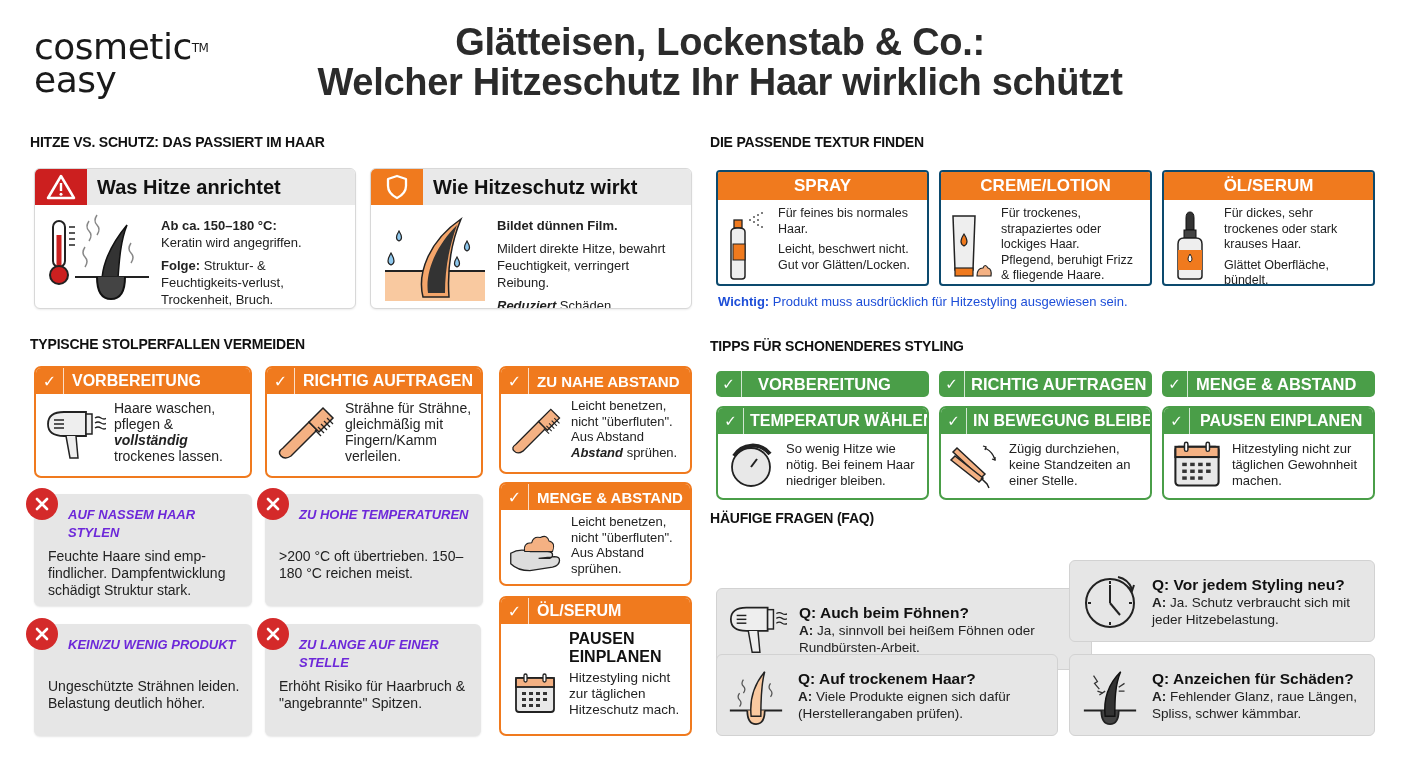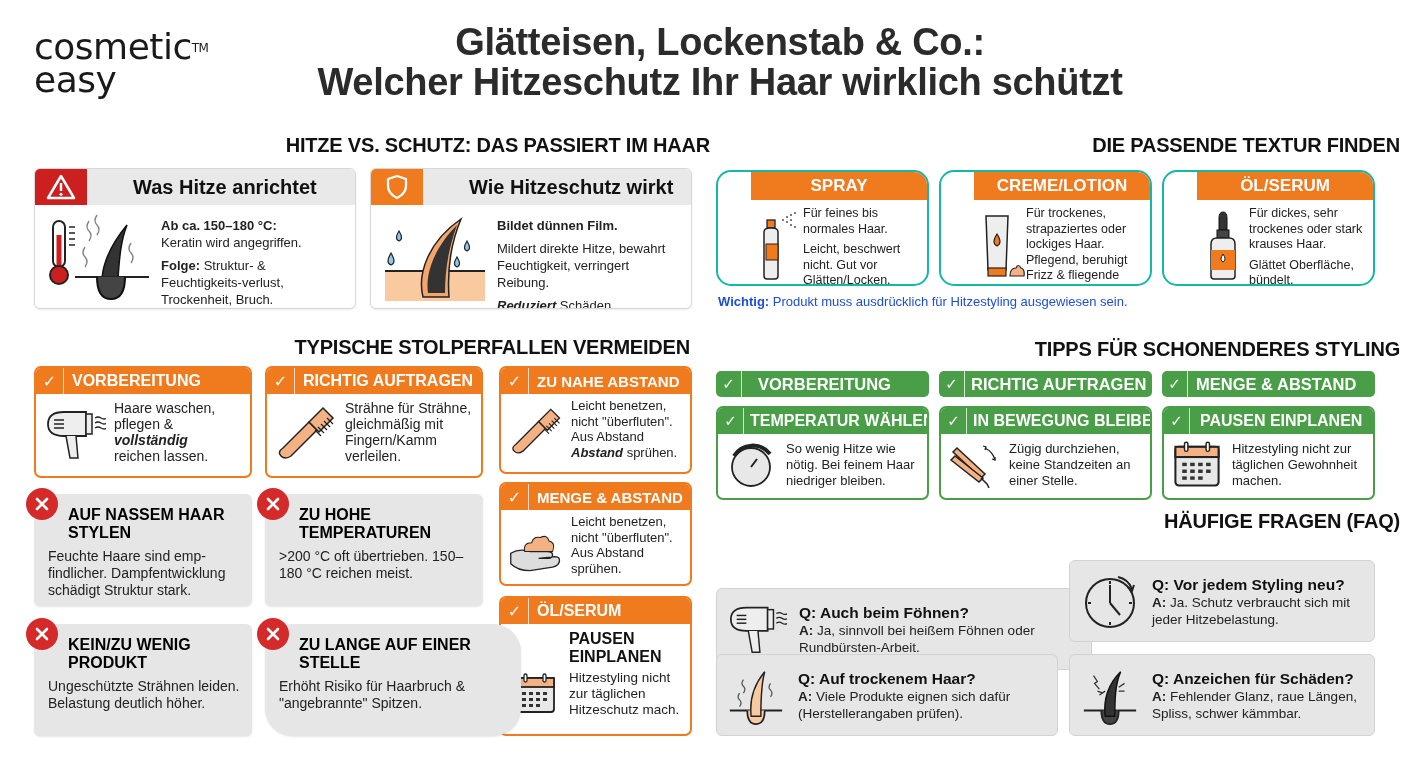--- a/index.html
+++ b/index.html
@@ -4,58 +4,58 @@
 <style>
   * { box-sizing: border-box; margin: 0; padding: 0; }
   html, body { width: 1408px; height: 768px; background: #ffffff; overflow: hidden; }
   body { font-family: "Liberation Sans", "DejaVu Sans", sans-serif; color: #1a1a1a; position: relative; }
 
   .logo { position: absolute; left: 34px; top: 30px; font-family: "DejaVu Sans", sans-serif; font-size: 36px; line-height: 33px; color: #1a1a1a; font-weight: 400; letter-spacing: -0.5px; }
   .logo .tm { font-size: 12px; vertical-align: top; position: relative; top: 2px; }
 
   .main-title { position: absolute; left: 250px; width: 940px; top: 22px; text-align: center; font-weight: 700; font-size: 38px; line-height: 40px; color: #2b2b2b; letter-spacing: -0.3px; }
 
-  .sec-title { position: absolute; font-weight: 700; font-size: 20px; text-align: right; color: #111; letter-spacing: -0.2px; }
+  .sec-title { position: absolute; font-weight: 700; font-size: 14px; text-align: left; color: #111; letter-spacing: -0.2px; }
 
   
   .hp-box { position: absolute; border: 1px solid #d8d8d8; border-radius: 6px; background: #fff; box-shadow: 0 1px 2px rgba(0,0,0,0.08); overflow: hidden; }
-  .hp-head { height: 36px; background: #e9e9e9; display: flex; align-items: center; gap: 36px; }
+  .hp-head { height: 36px; background: #e9e9e9; display: flex; align-items: center; }
   .hp-head .badge { width: 52px; height: 36px; display: flex; align-items: center; justify-content: center; }
   .hp-head .title { font-weight: 700; font-size: 20px; padding-left: 10px; color: #111; }
   .hp-body { display: flex; padding: 8px 10px; gap: 8px; }
   .hp-icon { width: 108px; height: 90px; flex: none; }
   .hp-text { font-size: 13px; line-height: 17px; color: #222; padding-top: 4px; }
   .hp-text b { font-weight: 700; }
   .hp-text p { margin-bottom: 6px; }
 
   
-  .tex-card { position: absolute; border: 2px solid #14b8a6; border-radius: 15px; background: #fff; overflow: hidden; padding-left: 33px; }
+  .tex-card { position: absolute; border: 2px solid #0c4a6e; border-radius: 4px; background: #fff; overflow: hidden; }
   .tex-head { background: #f07a1e; color: #fff; font-weight: 700; font-size: 17px; text-align: center; height: 28px; line-height: 28px; }
-  .tex-body { display: flex; padding: 6px 8px; }
+  .tex-body { display: flex; padding: 6px 8px; gap: 8px; }
   .tex-icon { width: 44px; height: 72px; flex: none; margin-top: 4px; }
   .tex-text { font-size: 12.5px; line-height: 15.5px; color: #222; }
   .tex-text p { margin-bottom: 5px; }
   .wichtig { position: absolute; left: 718px; top: 294px; font-size: 13px; color: #1d4ed8; }
   .wichtig b { font-weight: 700; }
 
   
   .o-card { position: absolute; border: 2px solid #f07a1e; border-radius: 7px; background: #fff; overflow: hidden; }
   .o-head { background: #f07a1e; height: 26px; display: flex; align-items: center; color: #fff; font-weight: 700; font-size: 16px; }
   .o-head .chk { width: 28px; height: 26px; display: flex; align-items: center; justify-content: center; border-right: 1.5px solid rgba(255,255,255,0.75); font-size: 16px; }
   .o-head .lbl { padding-left: 8px; white-space: nowrap; }
   .o-body { display: flex; padding: 6px 8px; gap: 8px; align-items: flex-start; }
   .o-icon { width: 62px; height: 60px; flex: none; margin-top: 4px; }
   .o-text { font-size: 14px; line-height: 16px; color: #222; }
   .o-text b { font-weight: 700; font-style: italic; }
   .o-sub { font-weight: 700; font-size: 16px; line-height: 18px; color: #111; margin-bottom: 4px; }
 
   
   .x-card { position: absolute; background: #e6e6e6; border-radius: 6px; box-shadow: 0 1px 2px rgba(0,0,0,0.1); }
   .x-badge { position: absolute; width: 32px; height: 32px; border-radius: 50%; background: #d42a2a; display: flex; align-items: center; justify-content: center; }
-  .x-title { position: absolute; font-weight: 700; font-size: 16px; line-height: 18px; color: #000000; }
+  .x-title { position: absolute; font-weight: 700; font-size: 13px; line-height: 18px; color: #6d28d9; font-style: italic; }
   .x-text { position: absolute; font-size: 14px; line-height: 17px; color: #222; }
 
   
   .g-pill { position: absolute; height: 26px; background: #4a9e48; border-radius: 5px; color: #fff; font-weight: 700; font-size: 16.5px; display: flex; align-items: center; overflow: hidden; }
   .g-pill .chk { width: 26px; height: 26px; display: flex; align-items: center; justify-content: center; border-right: 1.5px solid rgba(255,255,255,0.75); font-size: 15px; flex: none; }
   .g-pill .lbl { padding-left: 10px; white-space: nowrap; }
   .g-card { position: absolute; border: 2px solid #4a9e48; border-radius: 7px; background: #fff; overflow: hidden; }
   .g-card .g-head { height: 26px; background: #4a9e48; color: #fff; font-weight: 700; font-size: 16px; display: flex; align-items: center; }
   .g-card .g-head .chk { width: 26px; height: 26px; display: flex; align-items: center; justify-content: center; border-right: 1.5px solid rgba(255,255,255,0.75); font-size: 15px; flex: none; }
   .g-card .g-head .lbl { padding-left: 6px; white-space: nowrap; }
@@ -217,21 +217,21 @@
   <div class="o-body">
     <svg class="o-icon" viewBox="0 0 62 60">
       <path d="M4 20 q0 -12 16 -12 h22 v24 h-22 q-16 0 -16 -12 Z" fill="#eee" stroke="#222" stroke-width="1.8"></path>
       <rect x="42" y="10" width="6" height="20" fill="#eee" stroke="#222" stroke-width="1.5"></rect>
       <line x1="10" y1="16" x2="20" y2="16" stroke="#222" stroke-width="1.5"></line>
         <line x1="10" y1="20" x2="20" y2="20" stroke="#222" stroke-width="1.5"></line>
         <line x1="10" y1="24" x2="20" y2="24" stroke="#222" stroke-width="1.5"></line>
       <path d="M22 32 l4 22 h8 l-2 -22" fill="#eee" stroke="#222" stroke-width="1.5"></path>
       <path d="M51 14 q3 -2 6 0 t6 0 M51 19 q3 -2 6 0 t6 0 M51 24 q3 -2 6 0 t6 0" fill="none" stroke="#222" stroke-width="1.3"></path>
     </svg>
-    <div class="o-text"><span>Haare waschen, pflegen &amp;</span><br><b>vollständig</b><br><span>reichen lassen.</span></div>
+    <div class="o-text"><span>Haare waschen, pflegen &amp;</span><br><b>vollständig</b><br><span>trockenes lassen.</span></div>
   </div>
 </div>
 
 <div class="o-card" style="left:265px;top:366px;width:218px;height:112px;">
   <div class="o-head">
       <span class="chk">✓</span>
       <span class="lbl">RICHTIG AUFTRAGEN</span>
     </div>
   <div class="o-body">
     <svg class="o-icon" viewBox="0 0 62 60">
@@ -335,21 +335,21 @@
 <div class="x-card" style="left:34px;top:624px;width:218px;height:112px;">
   <div class="x-title" style="left:34px;top:12px;width:180px;">KEIN/ZU WENIG PRODUKT</div>
   <div class="x-text" style="left:14px;top:54px;width:204px;">Ungeschützte Strähnen leiden. Belastung deutlich höher.</div>
 </div>
 <div class="x-badge" style="left:26px;top:618px;">
     <svg width="16" height="16">
       <path d="M3 3 L13 13 M13 3 L3 13" stroke="#fff" stroke-width="2.6" stroke-linecap="round"></path>
     </svg>
   </div>
 
-<div class="x-card" style="left:265px;top:624px;width:256px;height:112px;border-radius:28px;">
+<div class="x-card" style="left:265px;top:624px;width:216px;height:112px;">
   <div class="x-title" style="left:34px;top:12px;width:180px;">ZU LANGE AUF EINER STELLE</div>
   <div class="x-text" style="left:14px;top:54px;width:200px;">Erhöht Risiko für Haarbruch &amp; "angebrannte" Spitzen.</div>
 </div>
 <div class="x-badge" style="left:257px;top:618px;">
     <svg width="16" height="16">
       <path d="M3 3 L13 13 M13 3 L3 13" stroke="#fff" stroke-width="2.6" stroke-linecap="round"></path>
     </svg>
   </div>
 
 <div class="sec-title" style="left:710px;width:690px;top:338px;">TIPPS FÜR SCHONENDERES STYLING</div>

